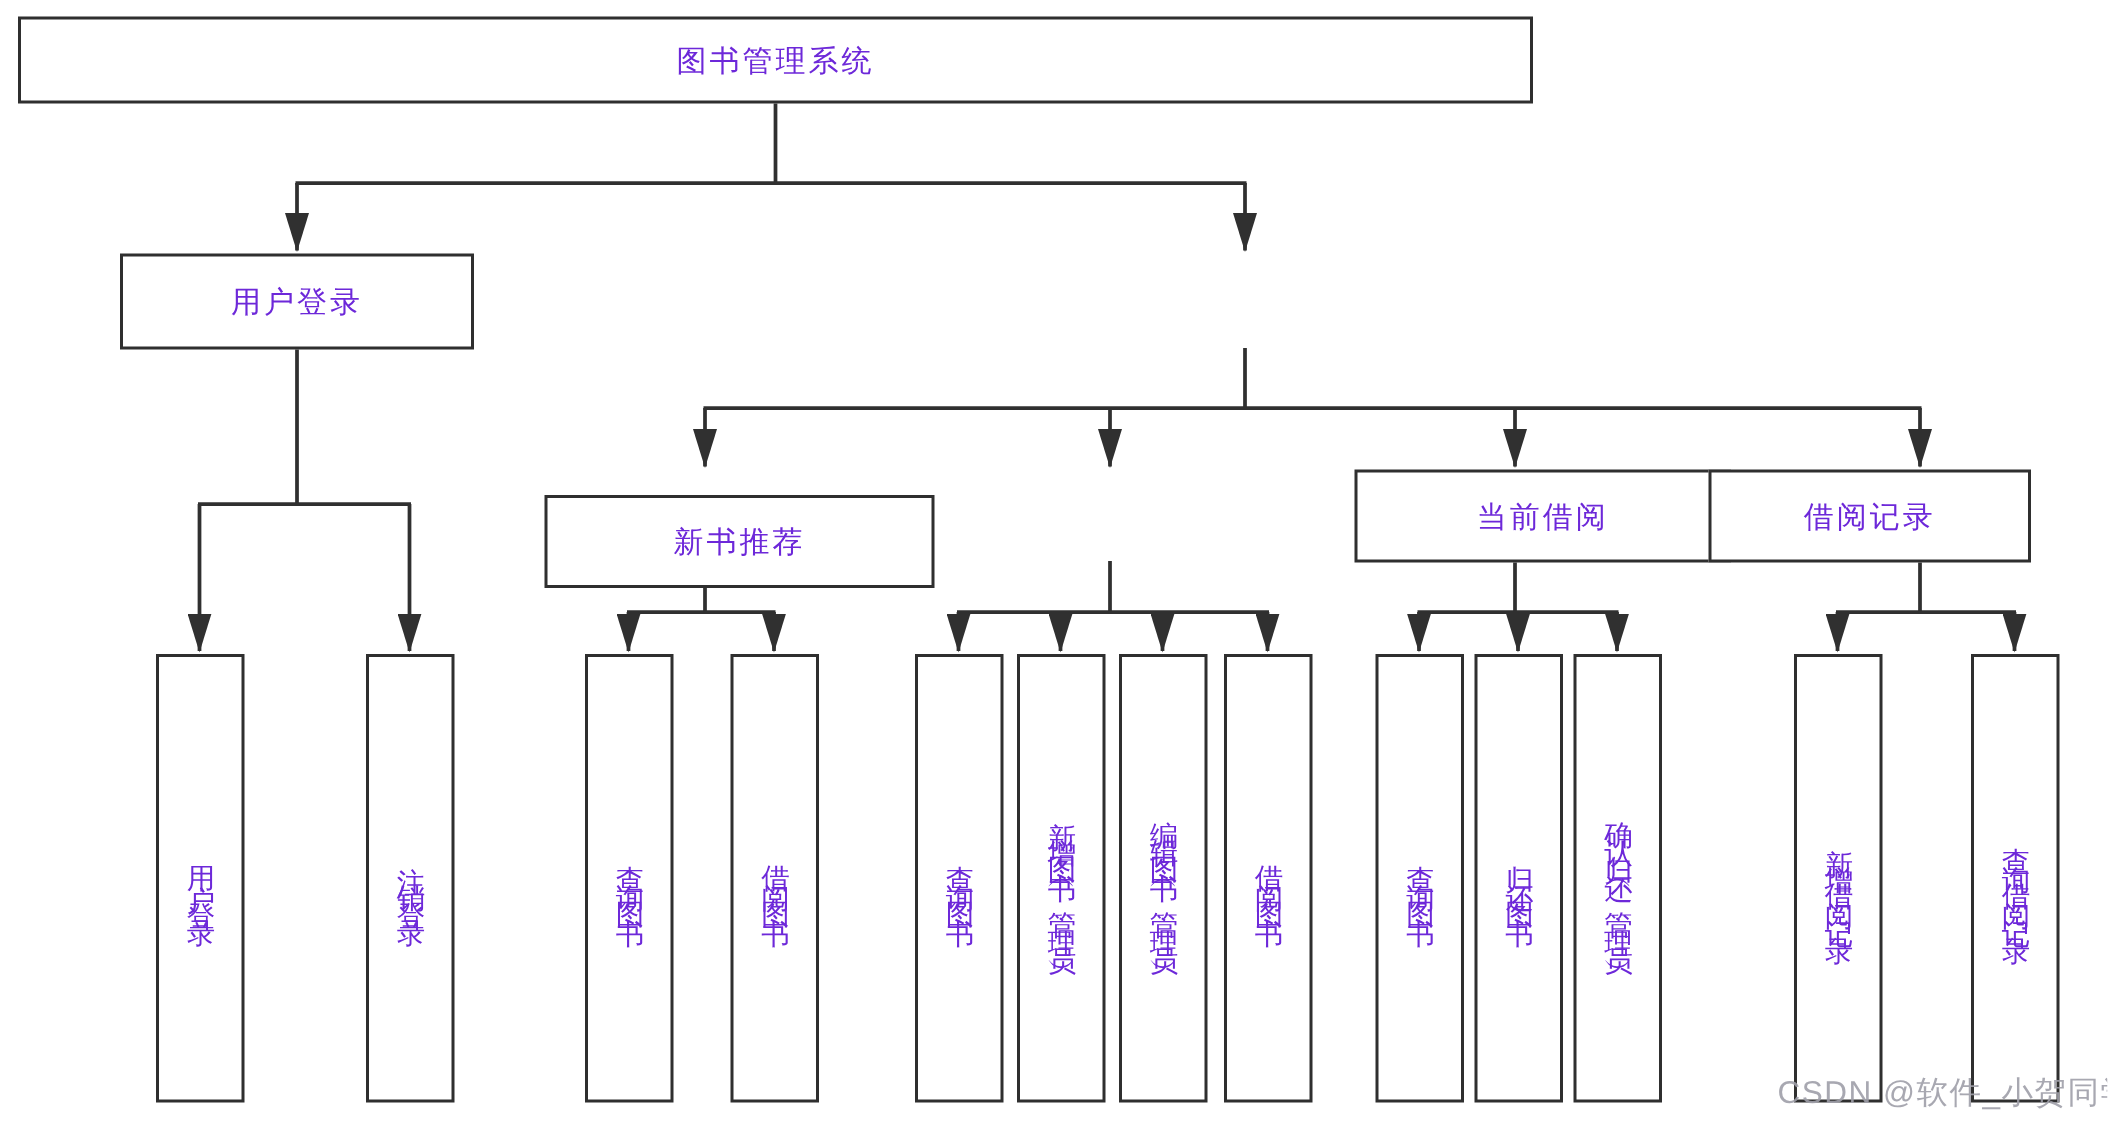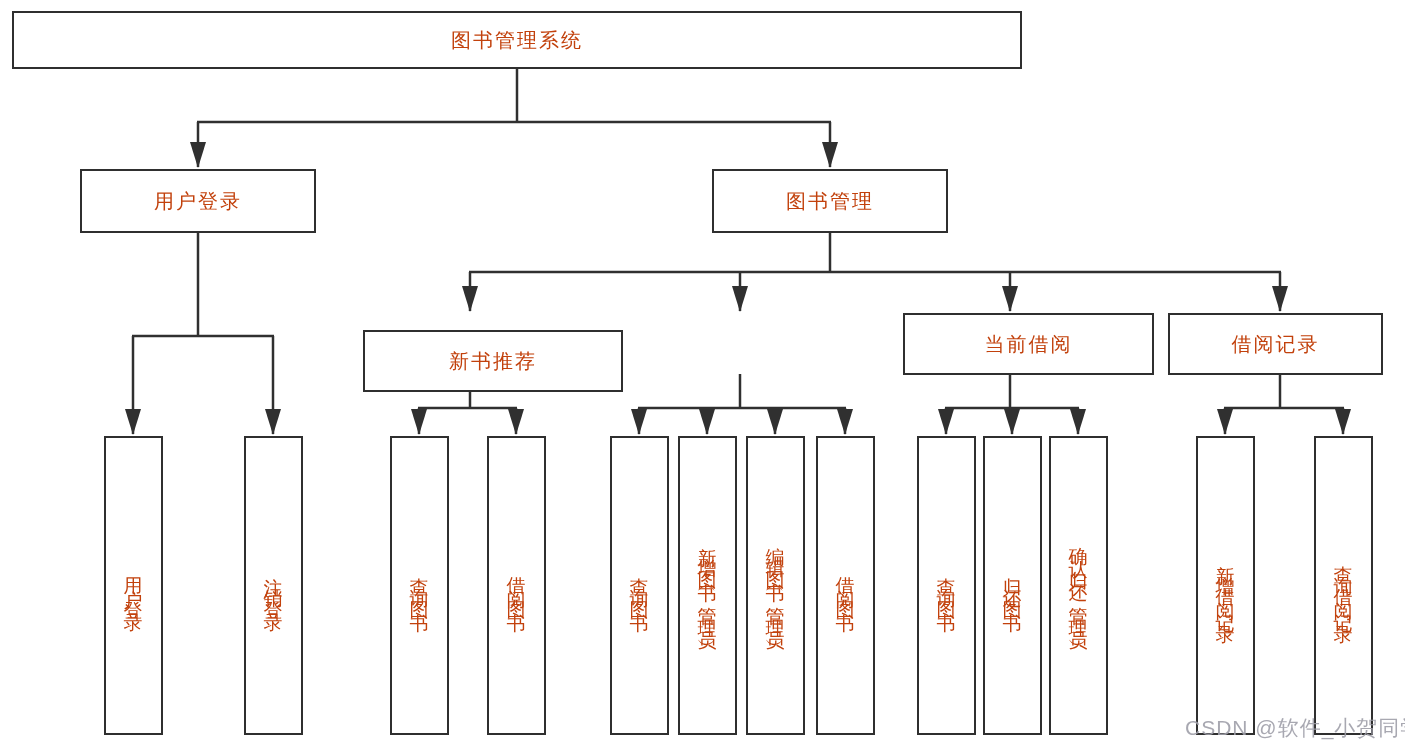--- a/index.html
+++ b/index.html
@@ -21,21 +21,21 @@
   .node {
     position: absolute;
     box-sizing: border-box;
     background: #ffffff;
     border: 2.5px solid #2f2f2f;
     display: flex;
     align-items: center;
     justify-content: center;
   }
   .node .lbl {
-    color: #c2410c;
+    color: #6d28d9;
     font-size: 20px;
     letter-spacing: 2px;
     white-space: nowrap;
   }
   .node.leaf .lbl {
     writing-mode: vertical-lr;
     text-orientation: mixed;
     font-size: 19px;
     letter-spacing: 12px;
     line-height: 1;
@@ -118,31 +118,28 @@
     </g>
   </svg>
 
   <div class="node" style="left:12px; top:11px; width:1010px; height:58px">
     <span class="lbl">图书管理系统</span>
   </div>
 
   <div class="node" style="left:80px; top:169px; width:236px; height:64px">
     <span class="lbl">用户登录</span>
   </div>
-  <div class="node" style="left:712px; top:169px; width:236px; height:64px">
-    <span class="lbl">图书管理</span>
-  </div>
 
   <div class="node" style="left:363px; top:330px; width:260px; height:62px">
     <span class="lbl">新书推荐</span>
   </div>
   <div class="node" style="left:903px; top:313px; width:251px; height:62px">
     <span class="lbl">当前借阅</span>
   </div>
-  <div class="node" style="left:1168px; top:313px; width:215px; height:62px">
+  <div class="node" style="left:1139px; top:313px; width:215px; height:62px">
     <span class="lbl">借阅记录</span>
   </div>
 
   <div class="node leaf" style="left:104px; top:436px; width:59px; height:299px">
     <span class="lbl">用户登录</span>
   </div>
   <div class="node leaf" style="left:244px; top:436px; width:59px; height:299px">
     <span class="lbl">注销登录</span>
   </div>
 

